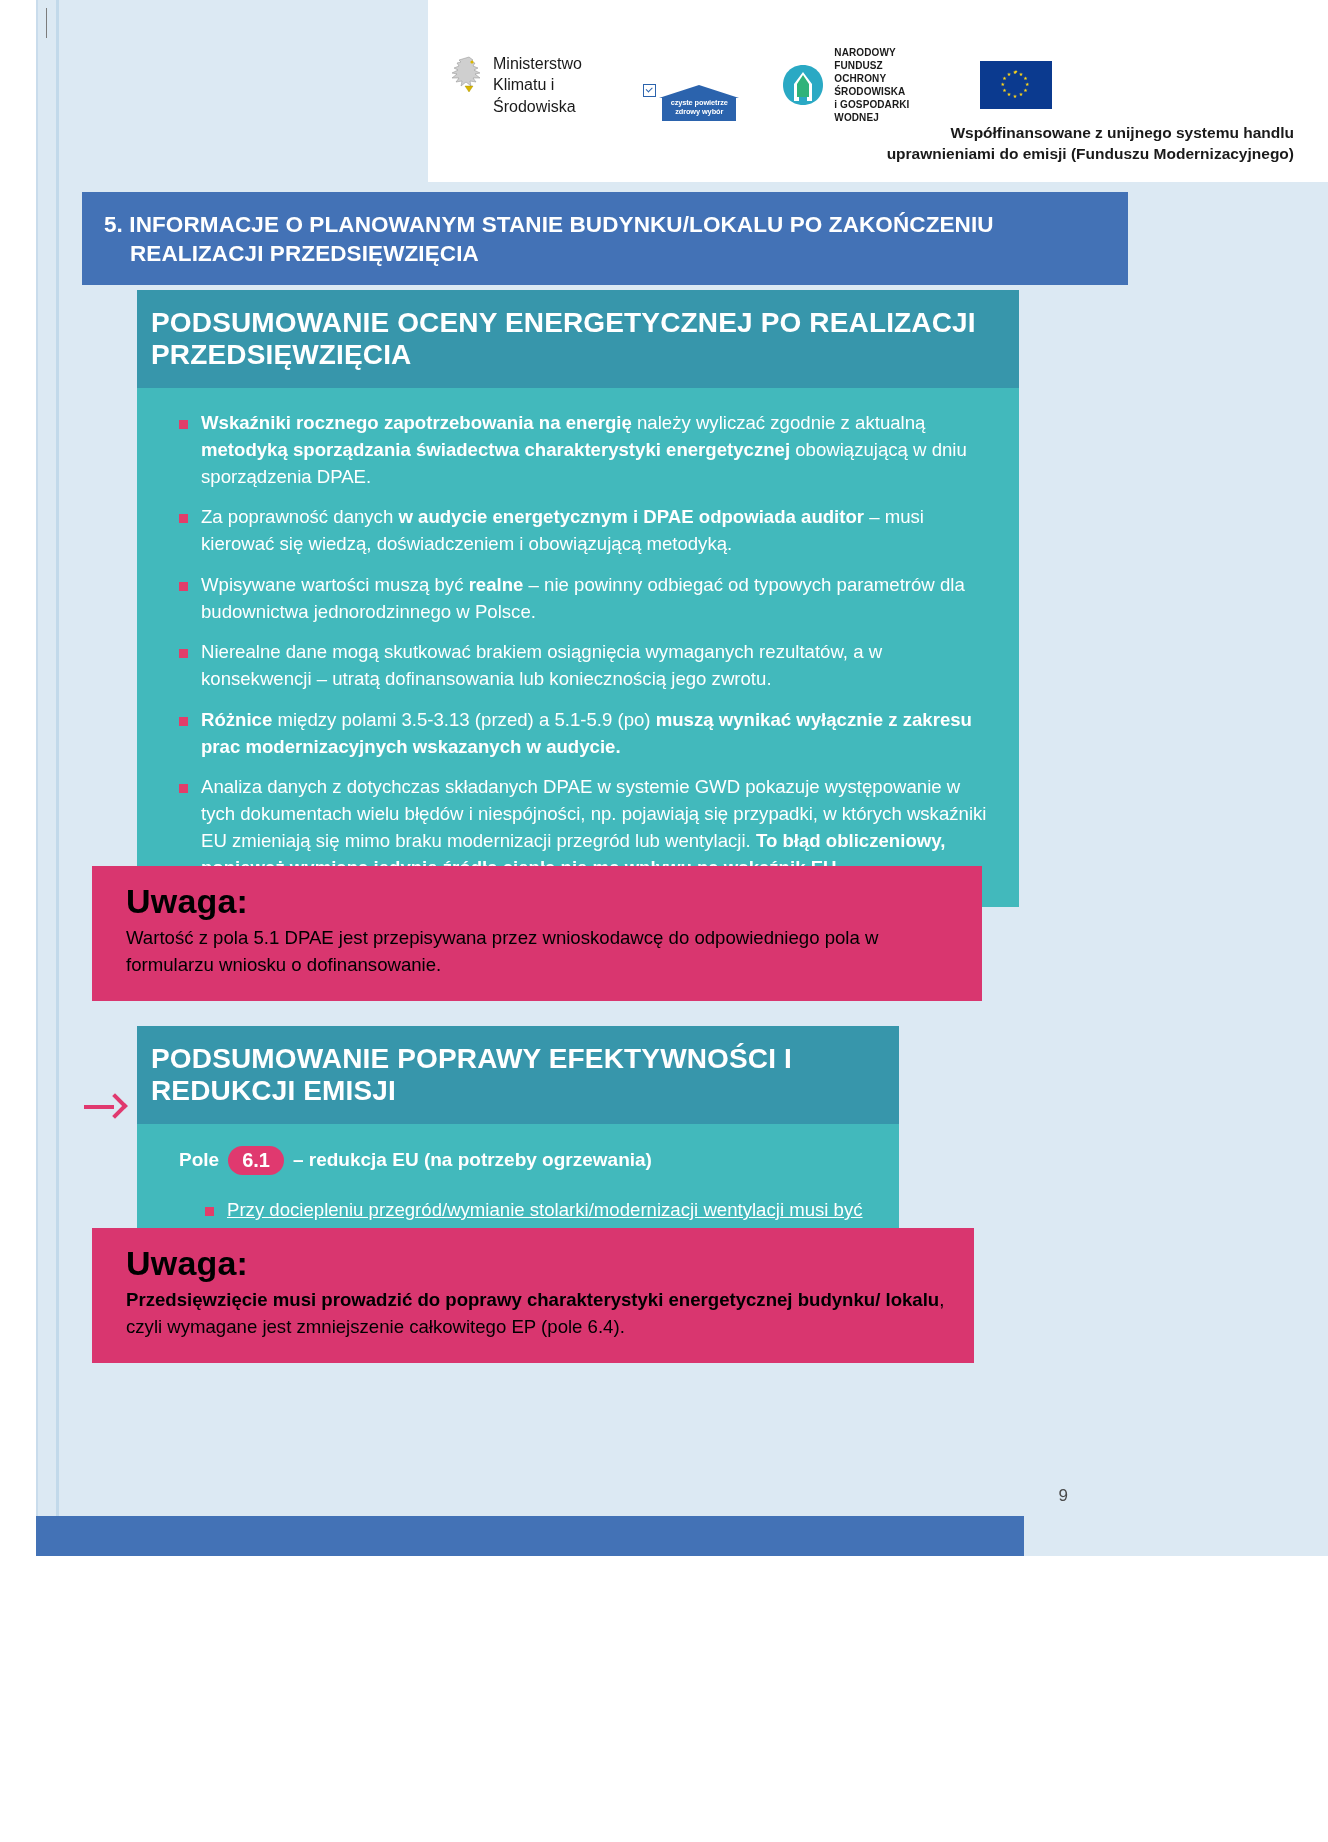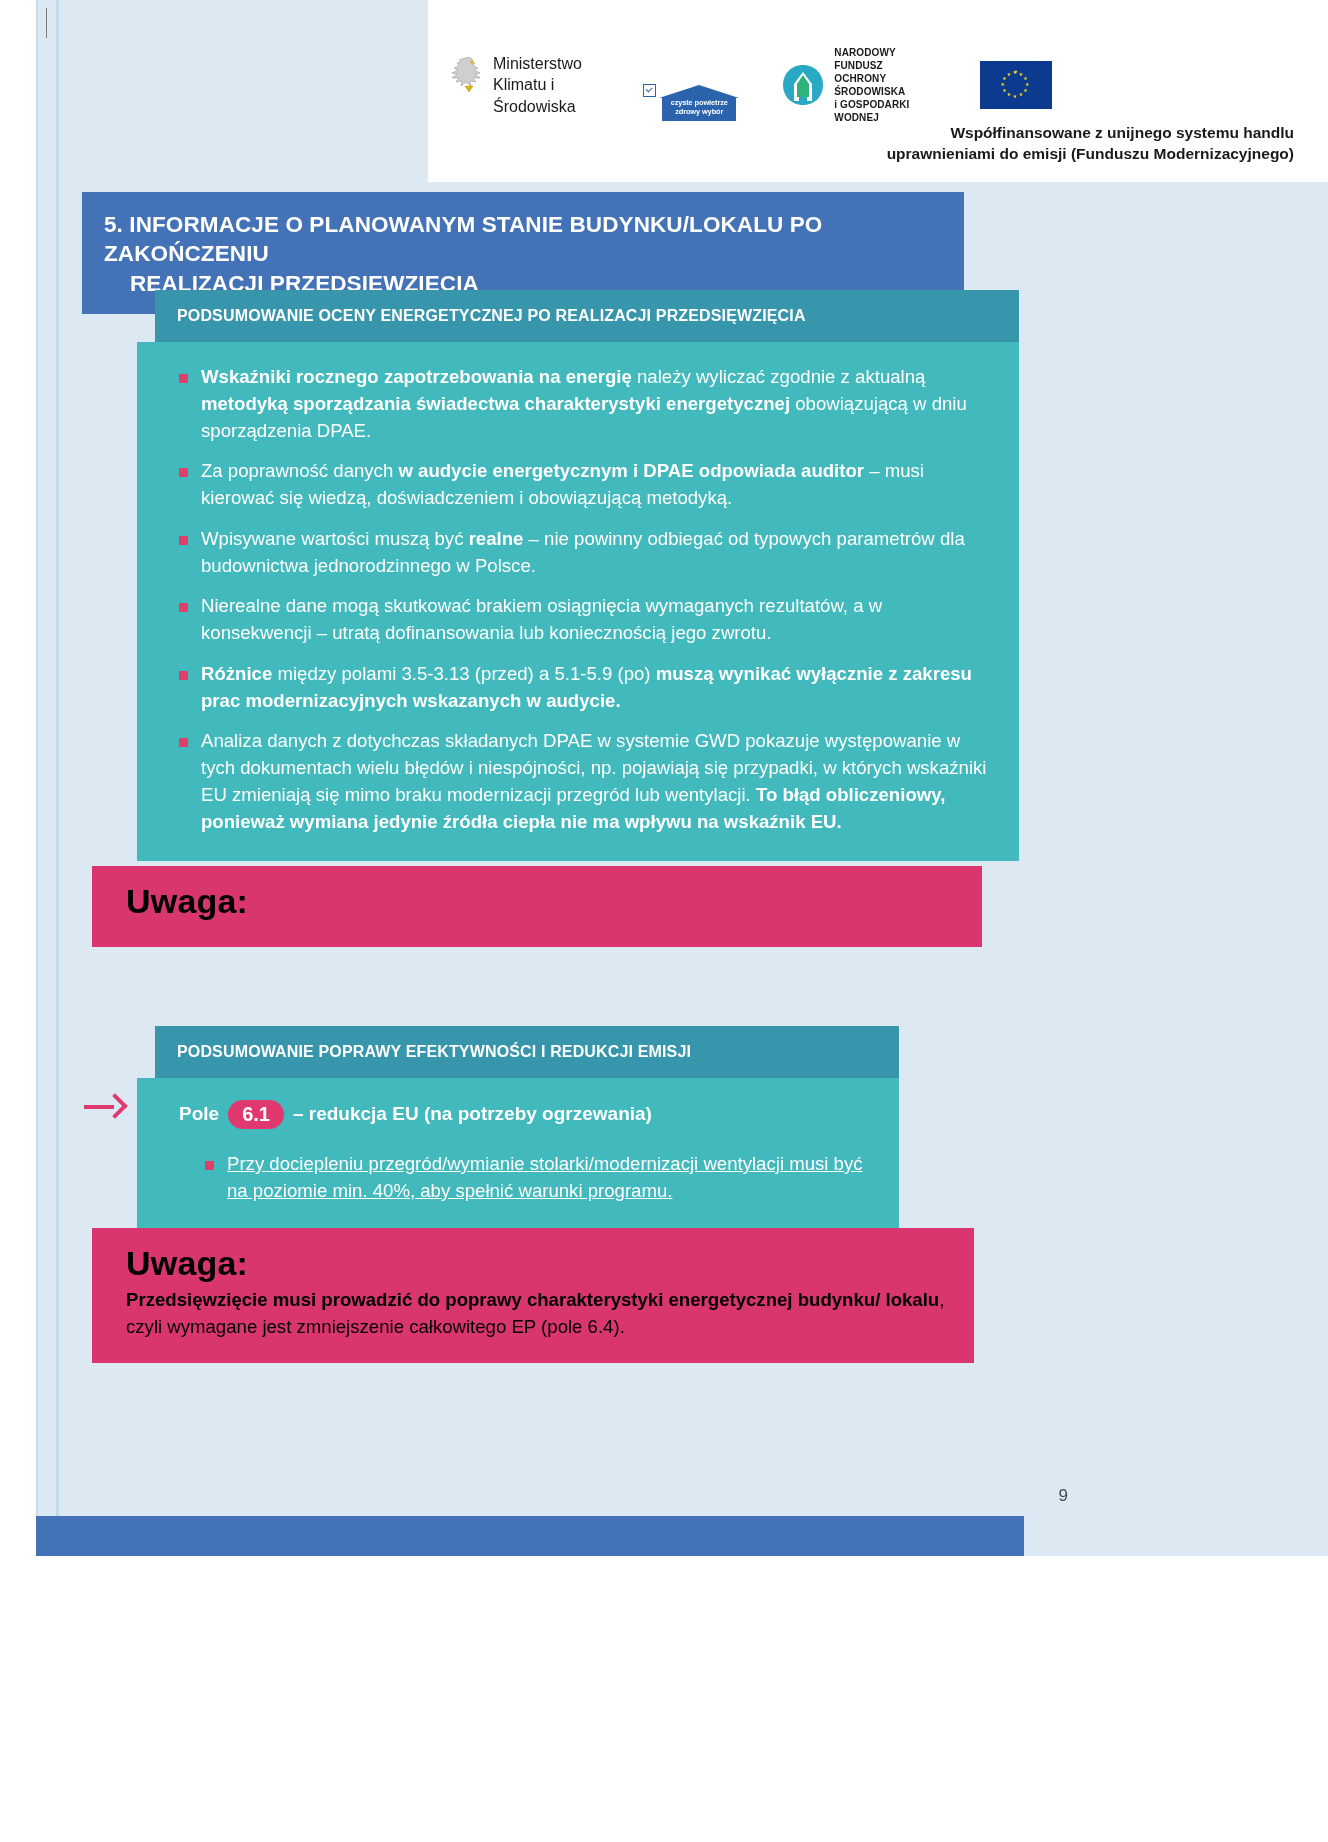--- a/index.html
+++ b/index.html
@@ -40,29 +40,29 @@
   .logo-nfos{display:flex;align-items:center;gap:9px;}
   .nfos-mark{width:44px;height:44px;position:relative;}
   .nfos-text{font-size:10px;line-height:1.3;color:#1a1a1a;font-weight:bold;letter-spacing:0.1px;}
 
   .logo-eu{width:72px;height:48px;background:#0b3a8f;position:relative;}
 
   .cofin{position:absolute;right:34px;top:122px;width:470px;text-align:right;
     font-size:15.5px;line-height:1.38;font-weight:bold;color:#1a1a1a;}
 
   
-  .sec-title{position:absolute;left:82px;top:192px;width:882px;min-height:78px;
+  .sec-title{position:absolute;left:82px;top:192px;width:1046px;min-height:78px;
     background:#4372b6;color:#ffffff;
     font-size:22.5px;font-weight:bold;line-height:1.3;letter-spacing:0.1px;
     padding:18px 40px 16px 22px;box-sizing:border-box;}
   .sec-title .l2{padding-left:26px;display:block;}
 
   
-  .teal-head{background:#3796ab;color:#ffffff;font-weight:bold;font-size:16px;
-    letter-spacing:0.15px;padding:17px 0 17px 22px;box-sizing:border-box;margin-left:18px;}
+  .teal-head{background:#3796ab;color:#ffffff;font-weight:bold;font-size:28px;
+    letter-spacing:0.15px;padding:17px 0 17px 14px;box-sizing:border-box;}
   .teal-body{background:#42b9bc;color:#ffffff;box-sizing:border-box;}
 
   .block1{position:absolute;left:137px;top:290px;width:882px;}
   .block1 .teal-body{padding:22px 28px 26px 28px;}
 
   ul.bl{list-style:none;margin:0;padding:0;}
   ul.bl li{position:relative;padding-left:36px;margin-bottom:14px;
     font-size:18.6px;line-height:1.44;color:#ffffff;}
   ul.bl li:last-child{margin-bottom:0;}
   ul.bl li .sq{position:absolute;left:14px;top:10px;width:9px;height:9px;background:#e23e6a;}
@@ -206,20 +206,21 @@
           <li><span class="sq"></span><span>Wpisywane wartości muszą być <b>realne</b> – nie powinny odbiegać od typowych parametrów dla budownictwa jednorodzinnego w Polsce.</span></li>
           <li><span class="sq"></span><span>Nierealne dane mogą skutkować brakiem osiągnięcia wymaganych rezultatów, a w konsekwencji – utratą dofinansowania lub koniecznością jego zwrotu.</span></li>
           <li><span class="sq"></span><span><b>Różnice</b> między polami 3.5-3.13 (przed) a 5.1-5.9 (po) <b>muszą wynikać wyłącznie z zakresu prac modernizacyjnych wskazanych w audycie.</b></span></li>
           <li><span class="sq"></span><span>Analiza danych z dotychczas składanych DPAE w systemie GWD pokazuje występowanie w tych dokumentach wielu błędów i niespójności, np. pojawiają się przypadki, w których wskaźniki EU zmieniają się mimo braku modernizacji przegród lub wentylacji. <b>To błąd obliczeniowy, ponieważ wymiana jedynie źródła ciepła nie ma wpływu na wskaźnik EU.</b></span></li>
         </ul>
     </div>
   </div>
 
   <div class="note note1">
     <div class="ttl">Uwaga:</div>
+    <div class="txt" id="note1-txt">Wartość z pola 5.1 DPAE jest przepisywana przez wnioskodawcę do odpowiedniego pola w formularzu wniosku o dofinansowanie.</div>
   </div>
 
   <div class="block2">
     <div class="teal-head">PODSUMOWANIE POPRAWY EFEKTYWNOŚCI I REDUKCJI EMISJI</div>
     <div class="teal-body">
       <div class="pole-line">
         <span>Pole</span>
         <span class="badge">6.1</span>
         <span>– redukcja EU (na potrzeby ogrzewania)</span>
       </div>

